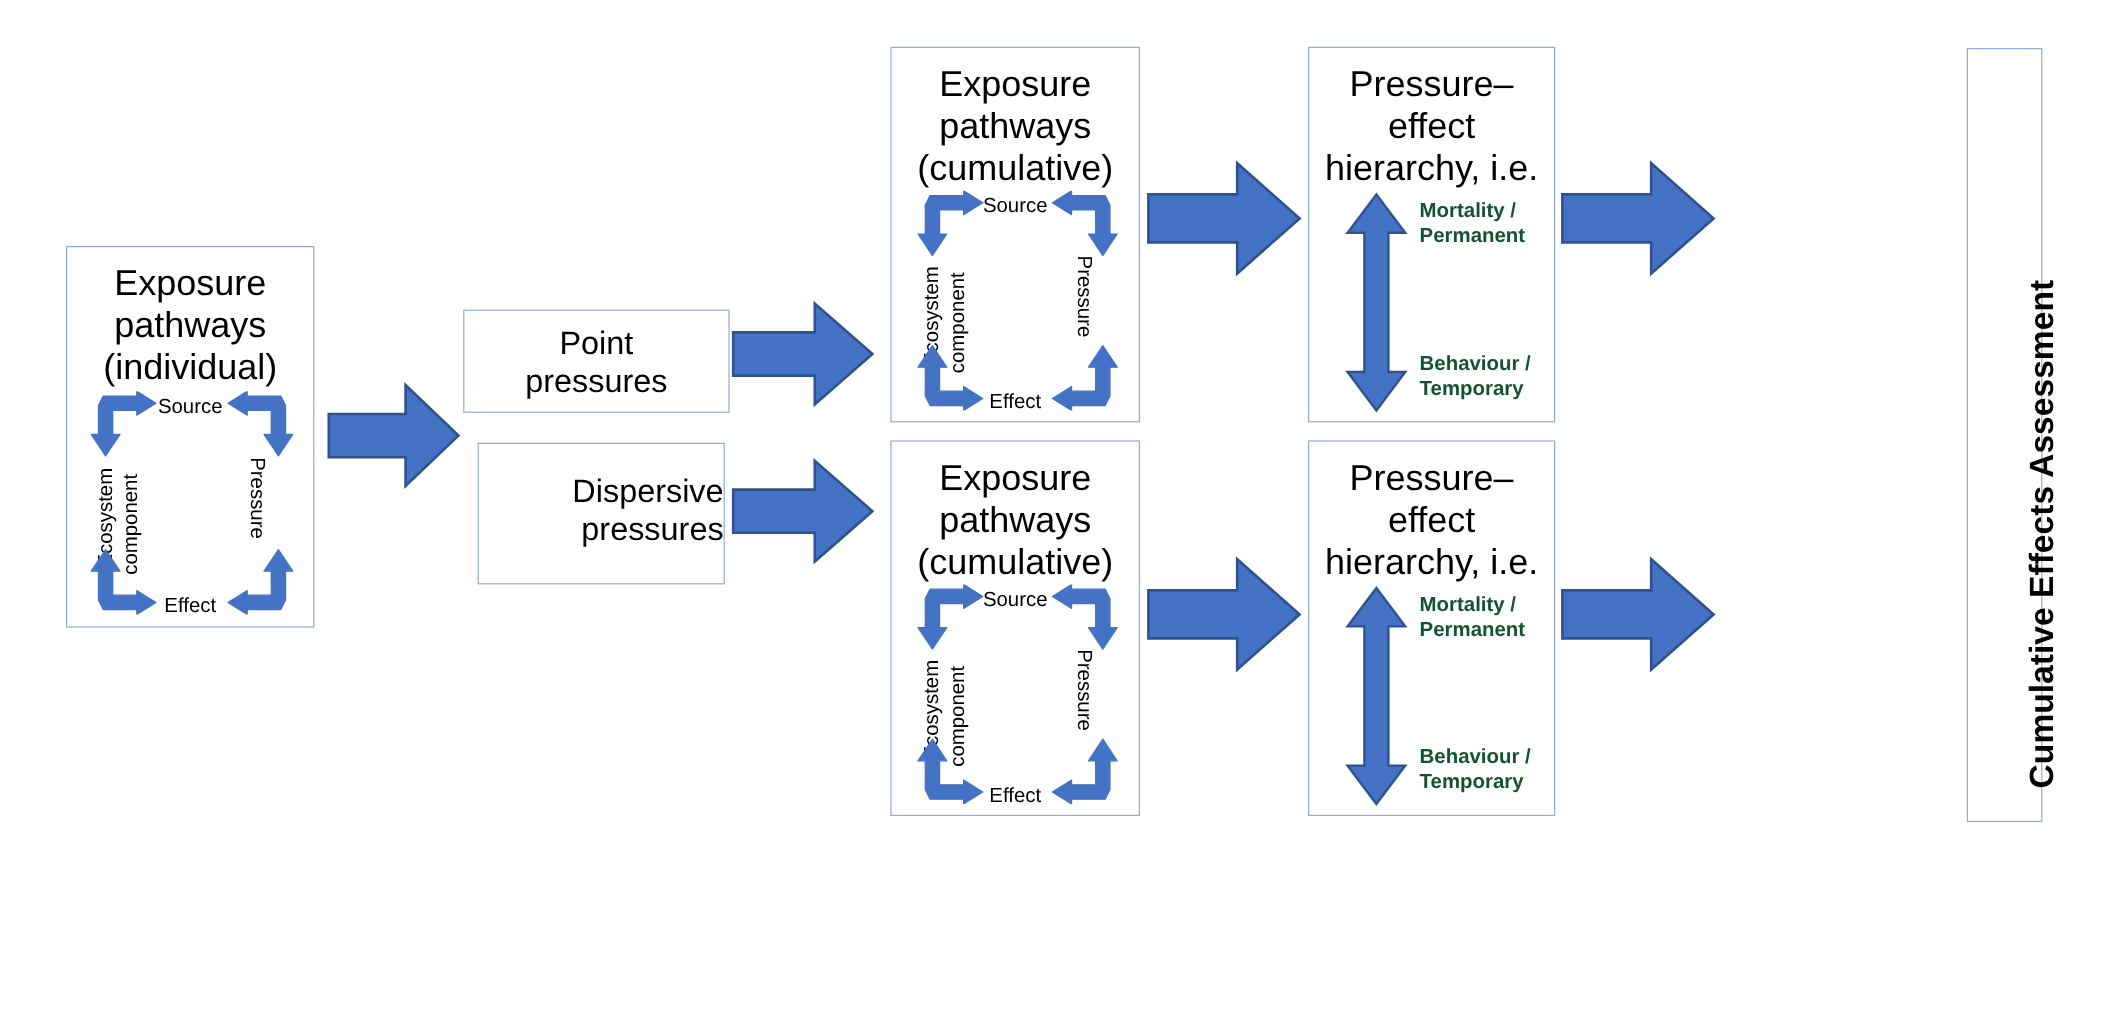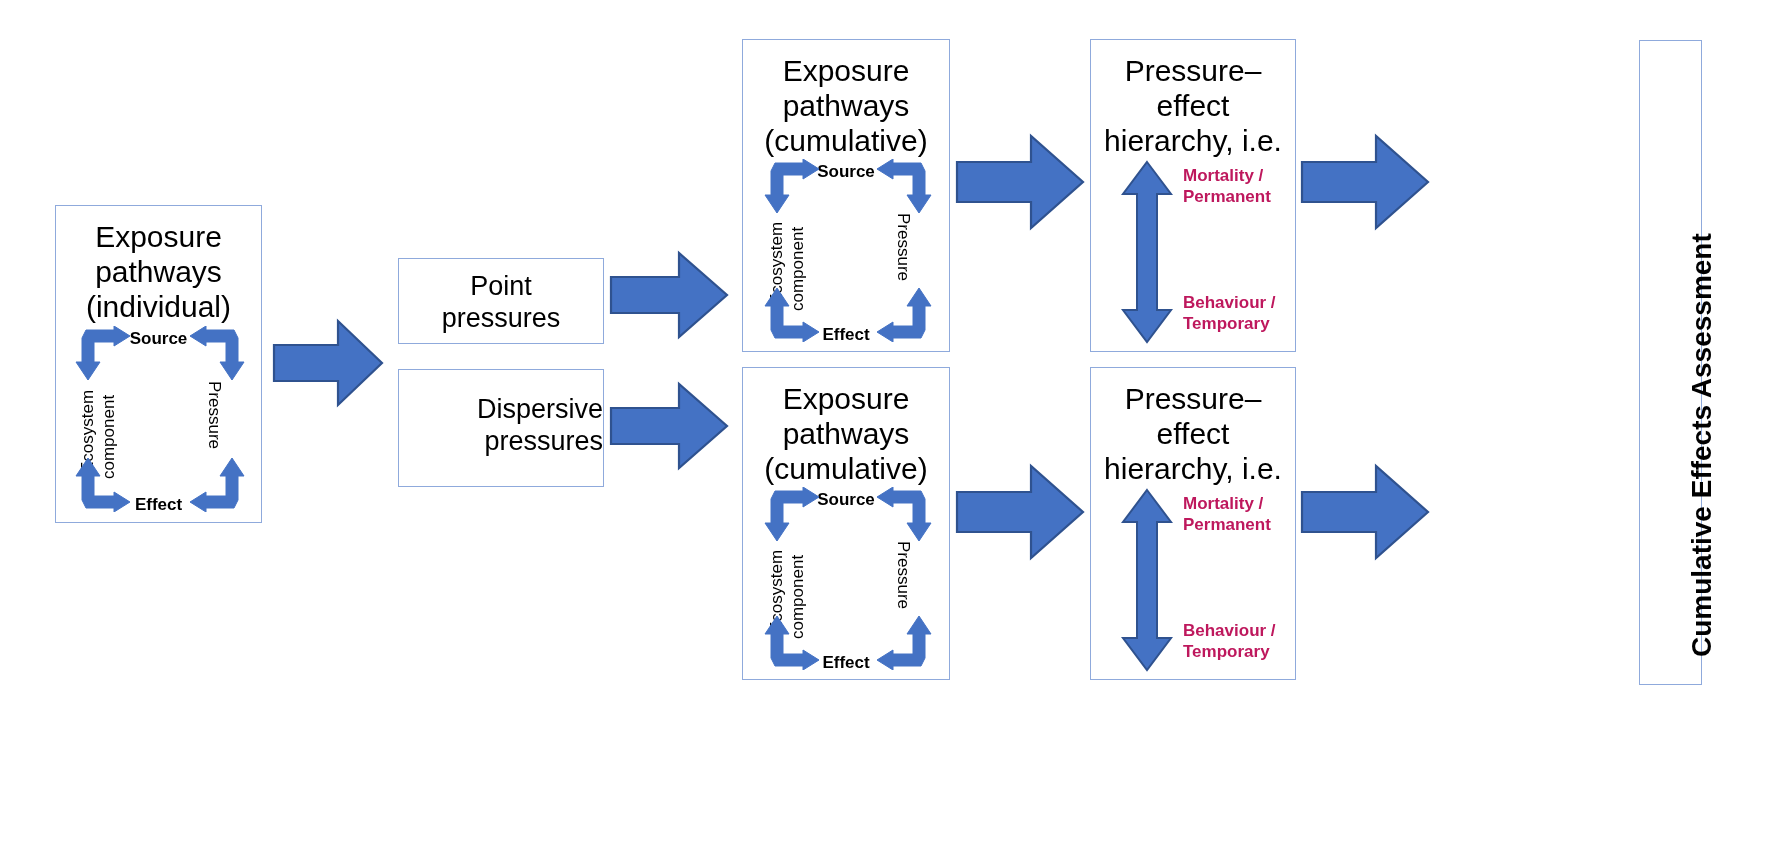--- a/index.html
+++ b/index.html
@@ -22,40 +22,40 @@
     text-align:center;
     line-height:1.17;
     color:#000;
     white-space:pre-line;
   }
   .t-big{font-size:30px;}
   .t-mid{font-size:27px;}
 
   
   .cyc-label{position:absolute;color:#000;white-space:nowrap;}
-  .cyc-top,.cyc-bottom{font-size:17px;font-weight:bold;}
+  .cyc-top,.cyc-bottom{font-size:17px;}
   .cyc-side{font-size:17px;}
   .rot-cw{transform:rotate(90deg);transform-origin:left top;}
   .rot-ccw{transform:rotate(-90deg);transform-origin:left top;}
 
   .cyc-arrow{position:absolute;}
 
   
   .block-arrow{position:absolute;}
 
   
   .dbl-arrow{position:absolute;}
 
   
   .hier-label{
     position:absolute;
     font-size:17px;
     font-weight:bold;
     line-height:1.25;
-    color:#be185d;
+    color:#14532d;
     white-space:pre-line;
     text-align:left;
   }
 
   
   .vert-label{
     position:absolute;
     font-size:28px;
     font-weight:bold;
     white-space:nowrap;
@@ -113,21 +113,21 @@
       </svg>
     </div>
   </div>
 
   <div class="block-arrow" style="left:272px;top:317px;">
     <svg width="112" height="92" viewBox="0 0 112 92">
       <path d="M2 28 L66 28 L66 4 L110 46 L66 88 L66 64 L2 64 Z" fill="#4472C4" stroke="#2F528F" stroke-width="2.2" stroke-linejoin="miter"></path>
     </svg>
   </div>
 
-  <div class="box" style="left:398px;top:258px;width:206px;height:86px;">
+  <div class="box" style="left:386px;top:258px;width:222px;height:86px;">
     <div class="box-title t-mid" style="top:12px;">Point
 pressures</div>
   </div>
 
   <div class="box" style="left:398px;top:369px;width:206px;height:118px;">
     <div class="box-title t-mid" style="top:24px;text-align:right;">Dispersive
 pressures</div>
   </div>
 
   <div class="block-arrow" style="left:609px;top:249px;">

